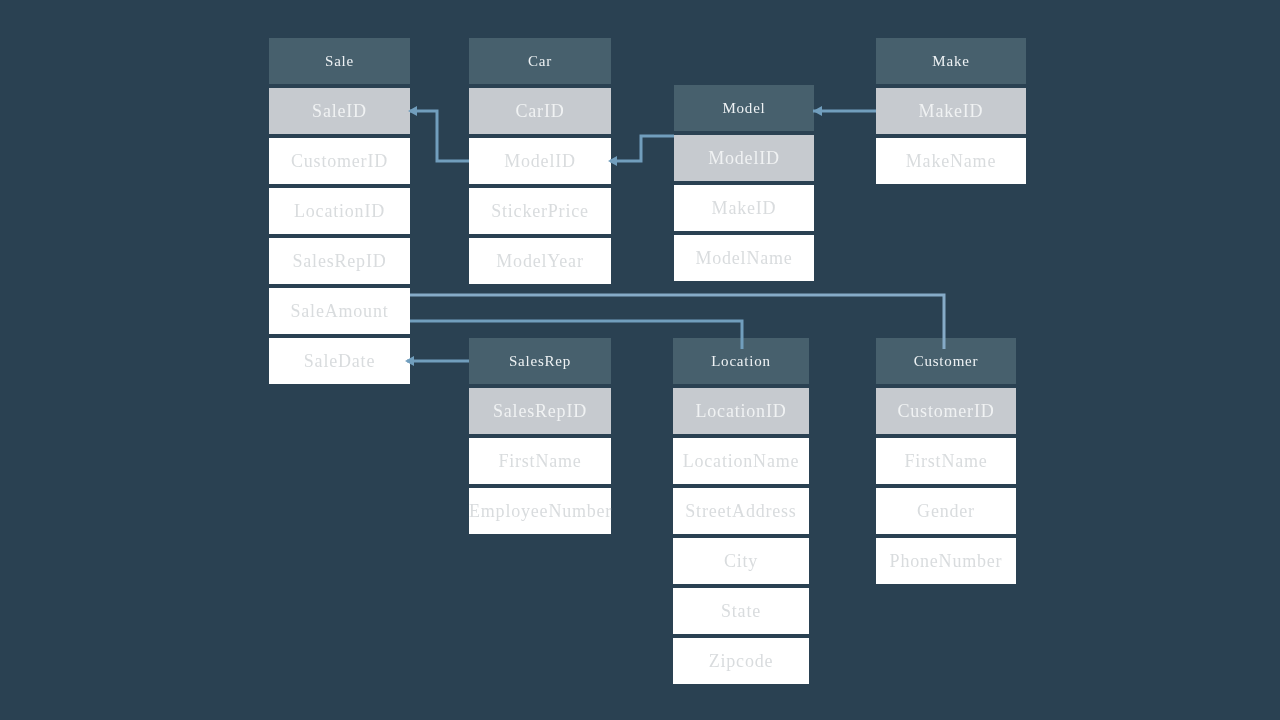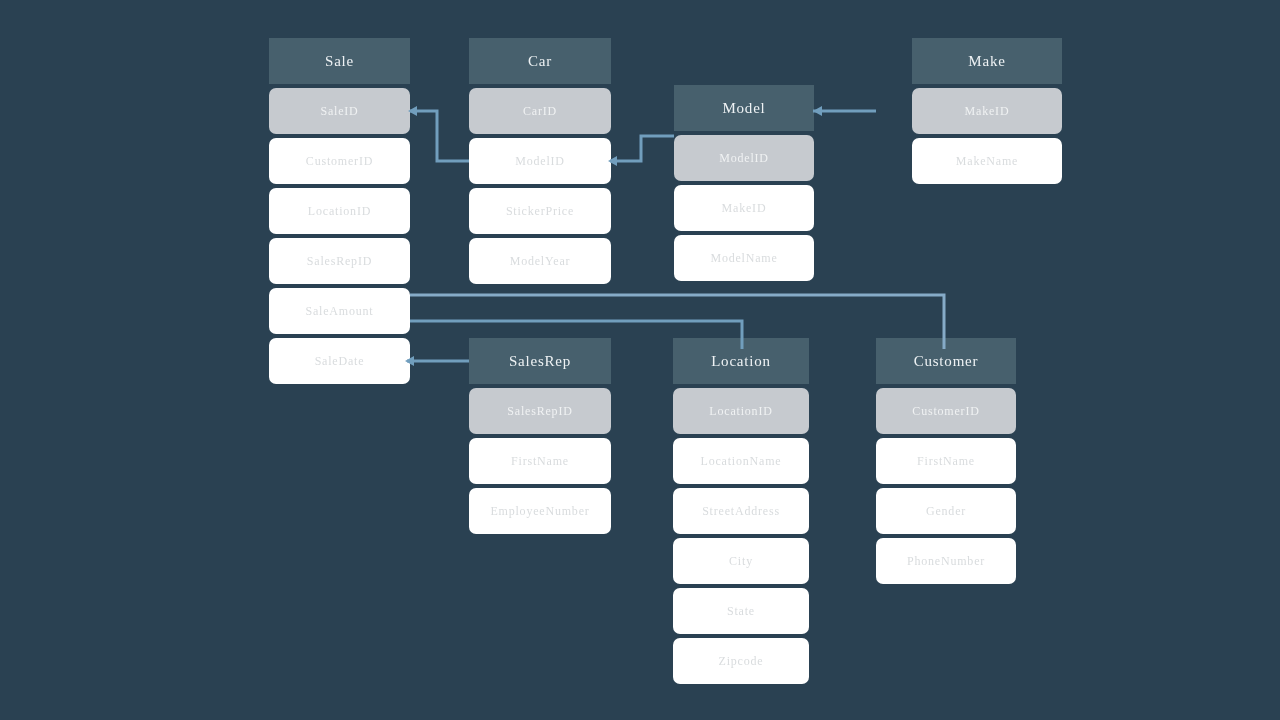--- a/index.html
+++ b/index.html
@@ -21,25 +21,24 @@
     font-size: 15px;
     letter-spacing: 0.8px;
     line-height: 46px;
     text-align: center;
   }
   .trow {
     height: 46px;
     margin-bottom: 4px;
     background: var(--row-bg, #ffffff);
     color: var(--row-text, #d9dcde);
-    font-size: 12px;
+    font-size: 18px;
     letter-spacing: 0.8px;
     line-height: 46px;
     text-align: center;
-    border-radius: 7px;
   }
   .trow.pk {
     background: var(--pk-bg, #c6cacf);
     color: var(--pk-text, #f0f2f3);
   }
   #connectors {
     position: absolute;
     left: 0; top: 0;
     width: 1280px; height: 720px;
     pointer-events: none;
@@ -77,21 +76,21 @@
       <div class="trow">ModelID</div>
       <div class="trow">StickerPrice</div>
       <div class="trow">ModelYear</div>
     </div>
     <div class="table" style="left: 674px; top: 38px; width: 140px; margin-top: 47px;">
       <div class="thead">Model</div>
       <div class="trow pk">ModelID</div>
       <div class="trow">MakeID</div>
       <div class="trow">ModelName</div>
     </div>
-    <div class="table" style="left: 912px; top: 38px; width: 150px;">
+    <div class="table" style="left: 876px; top: 38px; width: 150px;">
       <div class="thead">Make</div>
       <div class="trow pk">MakeID</div>
       <div class="trow">MakeName</div>
     </div>
     <div class="table" style="left: 469px; top: 338px; width: 142px;">
       <div class="thead">SalesRep</div>
       <div class="trow pk">SalesRepID</div>
       <div class="trow">FirstName</div>
       <div class="trow">EmployeeNumber</div>
     </div>

